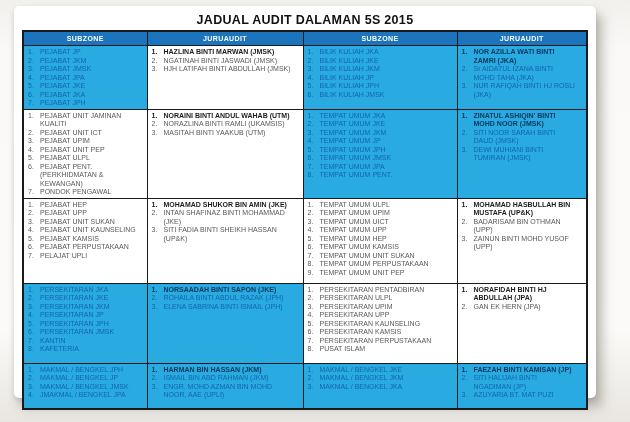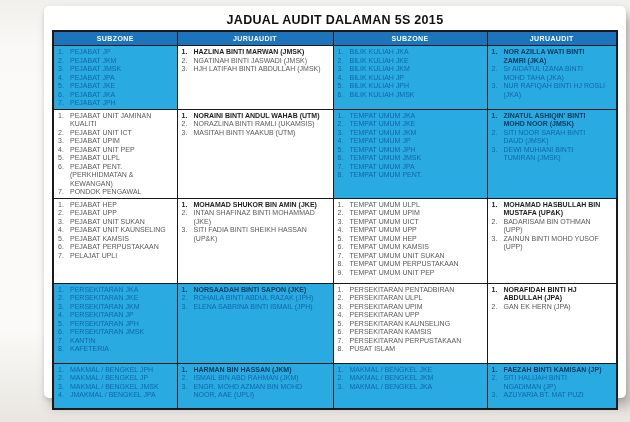--- a/index.html
+++ b/index.html
@@ -3,21 +3,21 @@
 <meta charset="utf-8">
 <style>
   html,body{margin:0;padding:0;}
   body{
     width:630px;height:422px;overflow:hidden;position:relative;
     background:linear-gradient(180deg,#f2f0ed 0%,#faf9f7 12%,#fbfaf8 78%,#e9e6e1 100%);
     font-family:"Liberation Sans", sans-serif;
     -webkit-font-smoothing:antialiased;
   }
   .slide{
-    position:absolute;left:44px;top:6px;width:582px;height:392px;
+    position:absolute;left:14px;top:6px;width:582px;height:392px;
     background:#ffffff;border-radius:5px;
     box-shadow:6px 9px 12px rgba(110,104,96,.45), 0 2px 4px rgba(150,145,138,.35);
   }
   .title{
     position:absolute;top:7px;left:0;right:0;text-align:center;
     font-size:12.5px;font-weight:bold;color:#111;letter-spacing:.3px;
   }
   table.audit{
     position:absolute;left:8px;top:24px;border-collapse:collapse;table-layout:fixed;
     width:564px;

